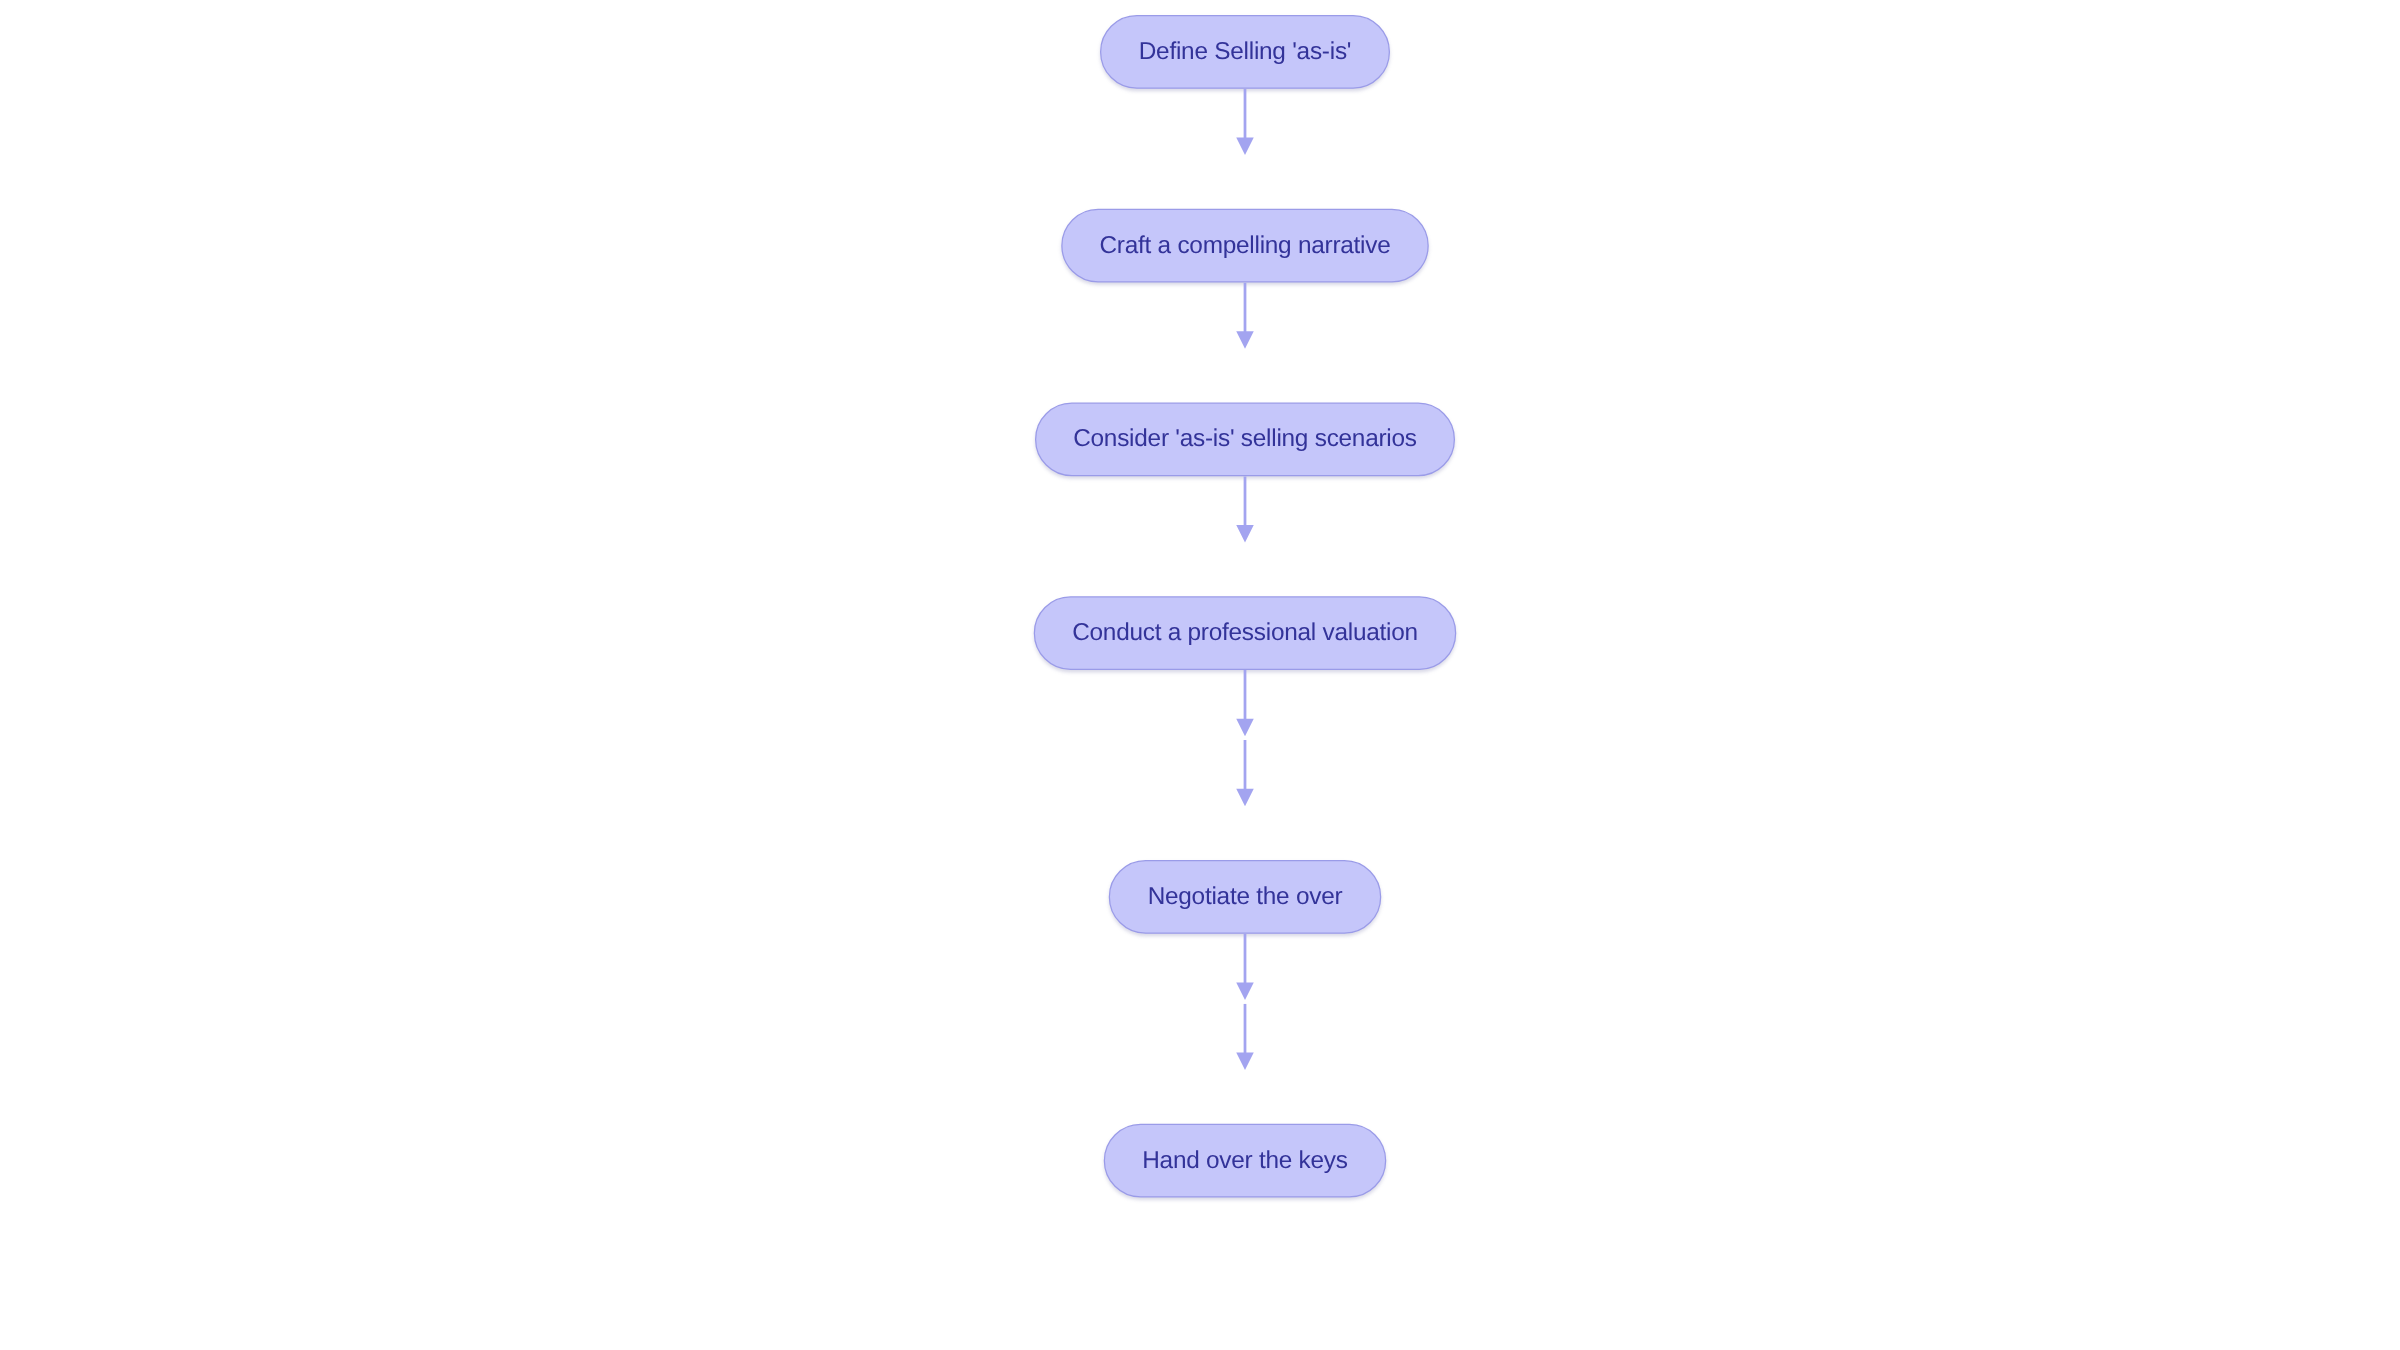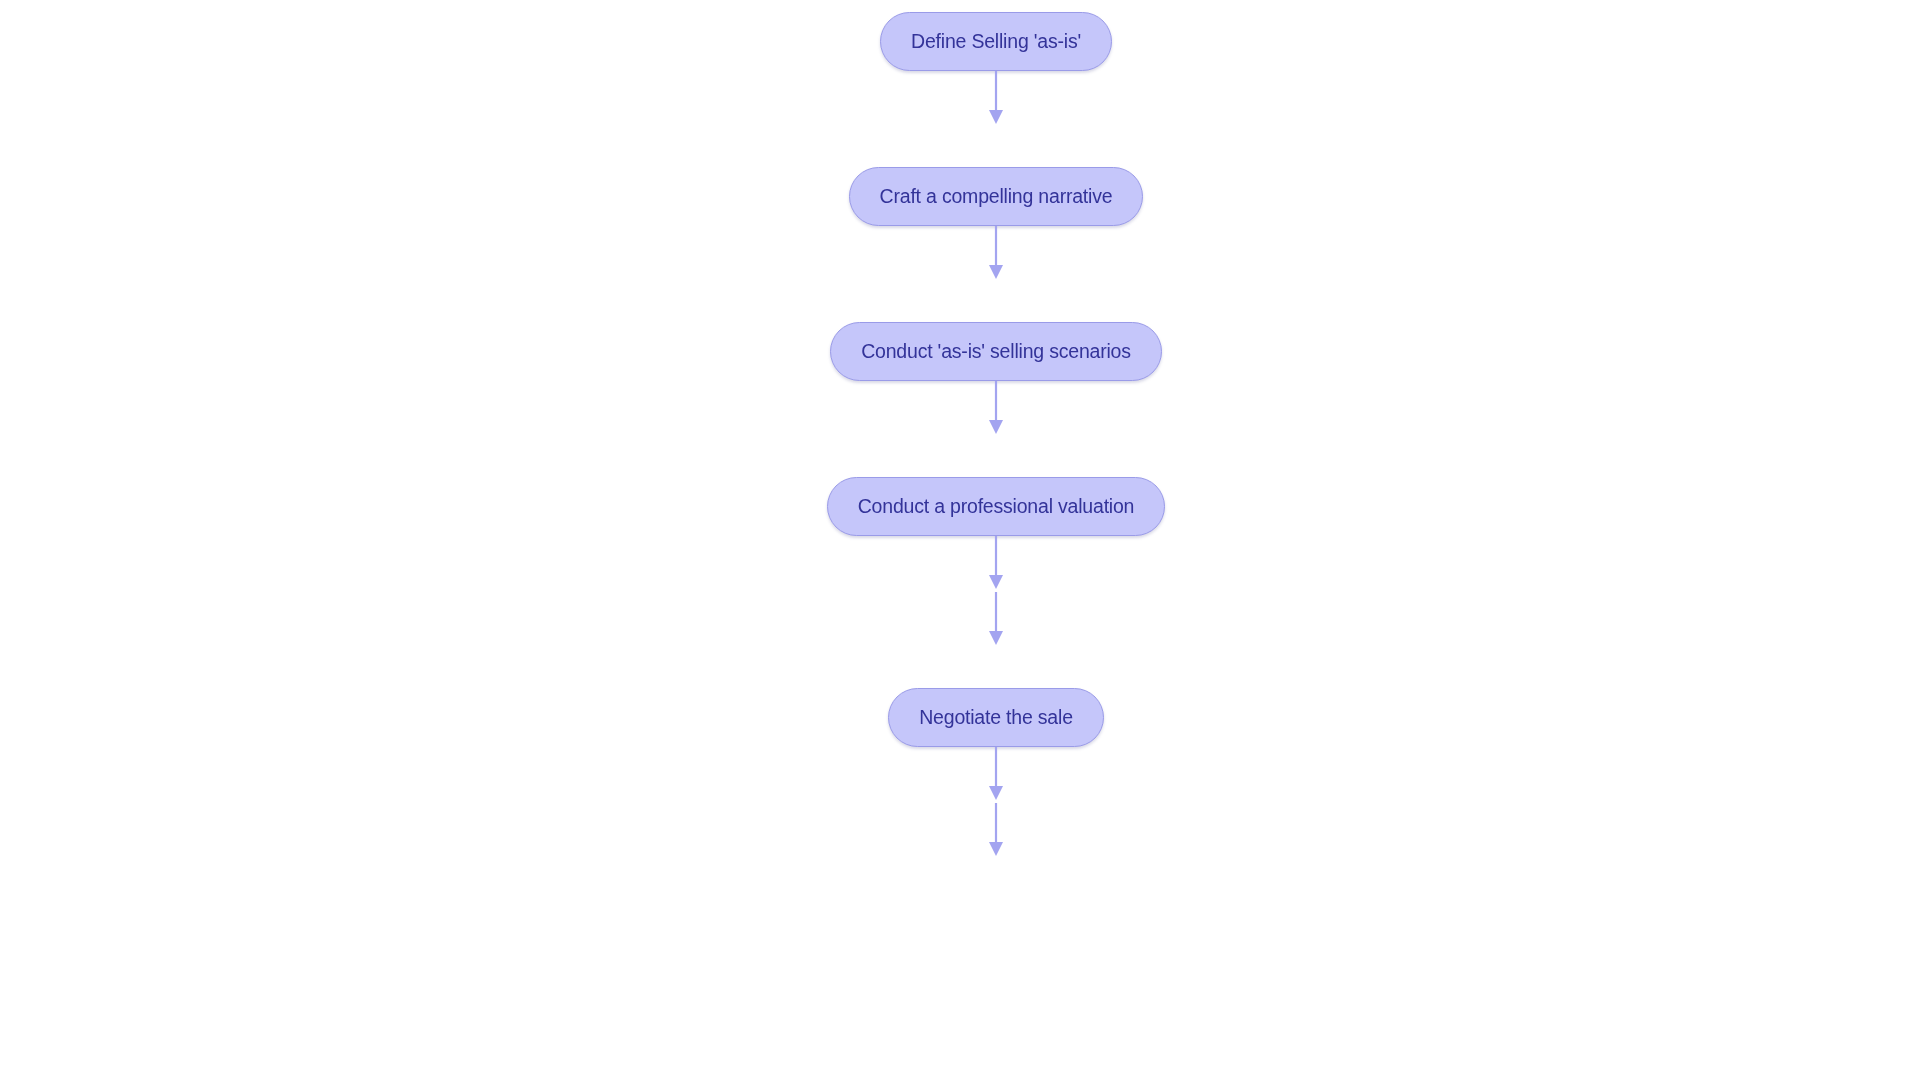--- a/index.html
+++ b/index.html
@@ -89,21 +89,21 @@
     <div class="node">
       <span class="node-label">Craft a compelling narrative</span>
     </div>
 
     <svg class="connector" viewBox="0 0 30 56">
       <line class="connector-line" x1="15" y1="0" x2="15" y2="42"></line>
       <polygon class="connector-head" points="15,53 8,39 22,39"></polygon>
     </svg>
 
     <div class="node">
-      <span class="node-label">Conduct 'as-is' selling scenarios</span>
+      <span class="node-label">Consider 'as-is' selling scenarios</span>
     </div>
 
     <svg class="connector" viewBox="0 0 30 56">
       <line class="connector-line" x1="15" y1="0" x2="15" y2="42"></line>
       <polygon class="connector-head" points="15,53 8,39 22,39"></polygon>
     </svg>
 
     <div class="node">
       <span class="node-label">Conduct a professional valuation</span>
     </div>
@@ -113,29 +113,32 @@
       <polygon class="connector-head" points="15,53 8,39 22,39"></polygon>
     </svg>
 
 
     <svg class="connector" viewBox="0 0 30 56">
       <line class="connector-line" x1="15" y1="0" x2="15" y2="42"></line>
       <polygon class="connector-head" points="15,53 8,39 22,39"></polygon>
     </svg>
 
     <div class="node">
-      <span class="node-label">Negotiate the sale</span>
+      <span class="node-label">Negotiate the over</span>
     </div>
 
     <svg class="connector" viewBox="0 0 30 56">
       <line class="connector-line" x1="15" y1="0" x2="15" y2="42"></line>
       <polygon class="connector-head" points="15,53 8,39 22,39"></polygon>
     </svg>
 
 
     <svg class="connector" viewBox="0 0 30 56">
       <line class="connector-line" x1="15" y1="0" x2="15" y2="42"></line>
       <polygon class="connector-head" points="15,53 8,39 22,39"></polygon>
     </svg>
 
+    <div class="node">
+      <span class="node-label">Hand over the keys</span>
+    </div>
 
   </div>
 </div>
 
 </body></html>

